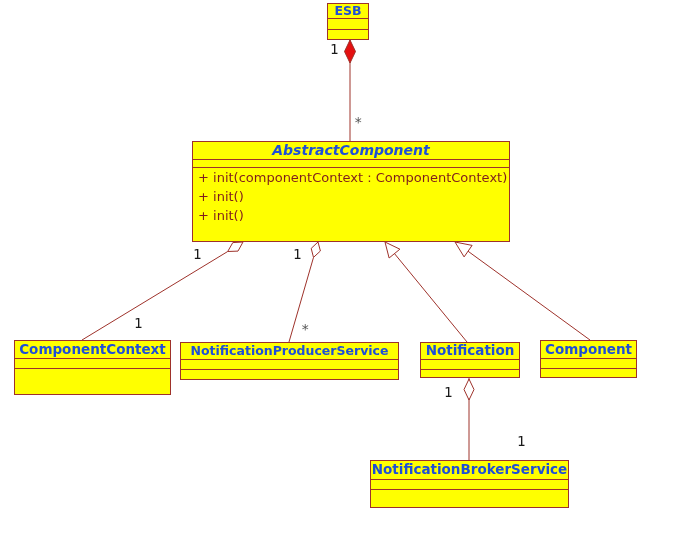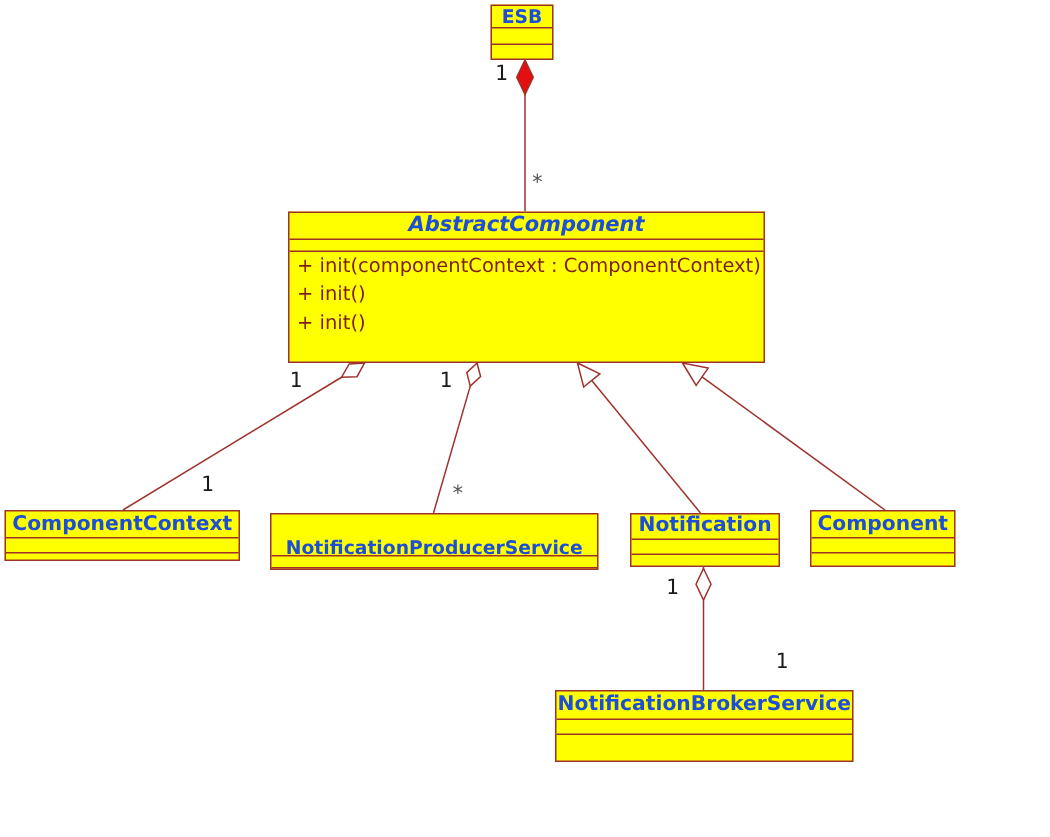--- a/index.html
+++ b/index.html
@@ -89,28 +89,28 @@
   <div class="cls" style="left:192px;top:141px;width:318px;height:101px;">
     <div class="t it" style="height:17px;line-height:16px;font-size:14px;">AbstractComponent</div>
     <div class="a" style="height:7px;"></div>
     <div class="o ops">
       <div>+ init(componentContext : ComponentContext)</div>
       <div>+ init()</div>
       <div>+ init()</div>
     </div>
   </div>
 
-  <div class="cls" style="left:3px;top:340px;width:157px;height:34px;">
+  <div class="cls" style="left:14px;top:340px;width:157px;height:55px;">
     <div class="t" style="height:17px;line-height:16px;">ComponentContext</div>
     <div class="a" style="height:9px;"></div>
     <div class="o"></div>
   </div>
 
   <div class="cls" style="left:180px;top:342px;width:219px;height:38px;">
-    <div class="t" style="height:16px;line-height:15px;font-size:12.5px;margin-top:14px;">NotificationProducerService</div>
+    <div class="t" style="height:16px;line-height:15px;font-size:12.5px;">NotificationProducerService</div>
     <div class="a" style="height:9px;"></div>
     <div class="o"></div>
   </div>
 
   <div class="cls" style="left:420px;top:342px;width:100px;height:36px;">
     <div class="t" style="height:16px;line-height:15px;">Notification</div>
     <div class="a" style="height:9px;"></div>
     <div class="o"></div>
   </div>
 

